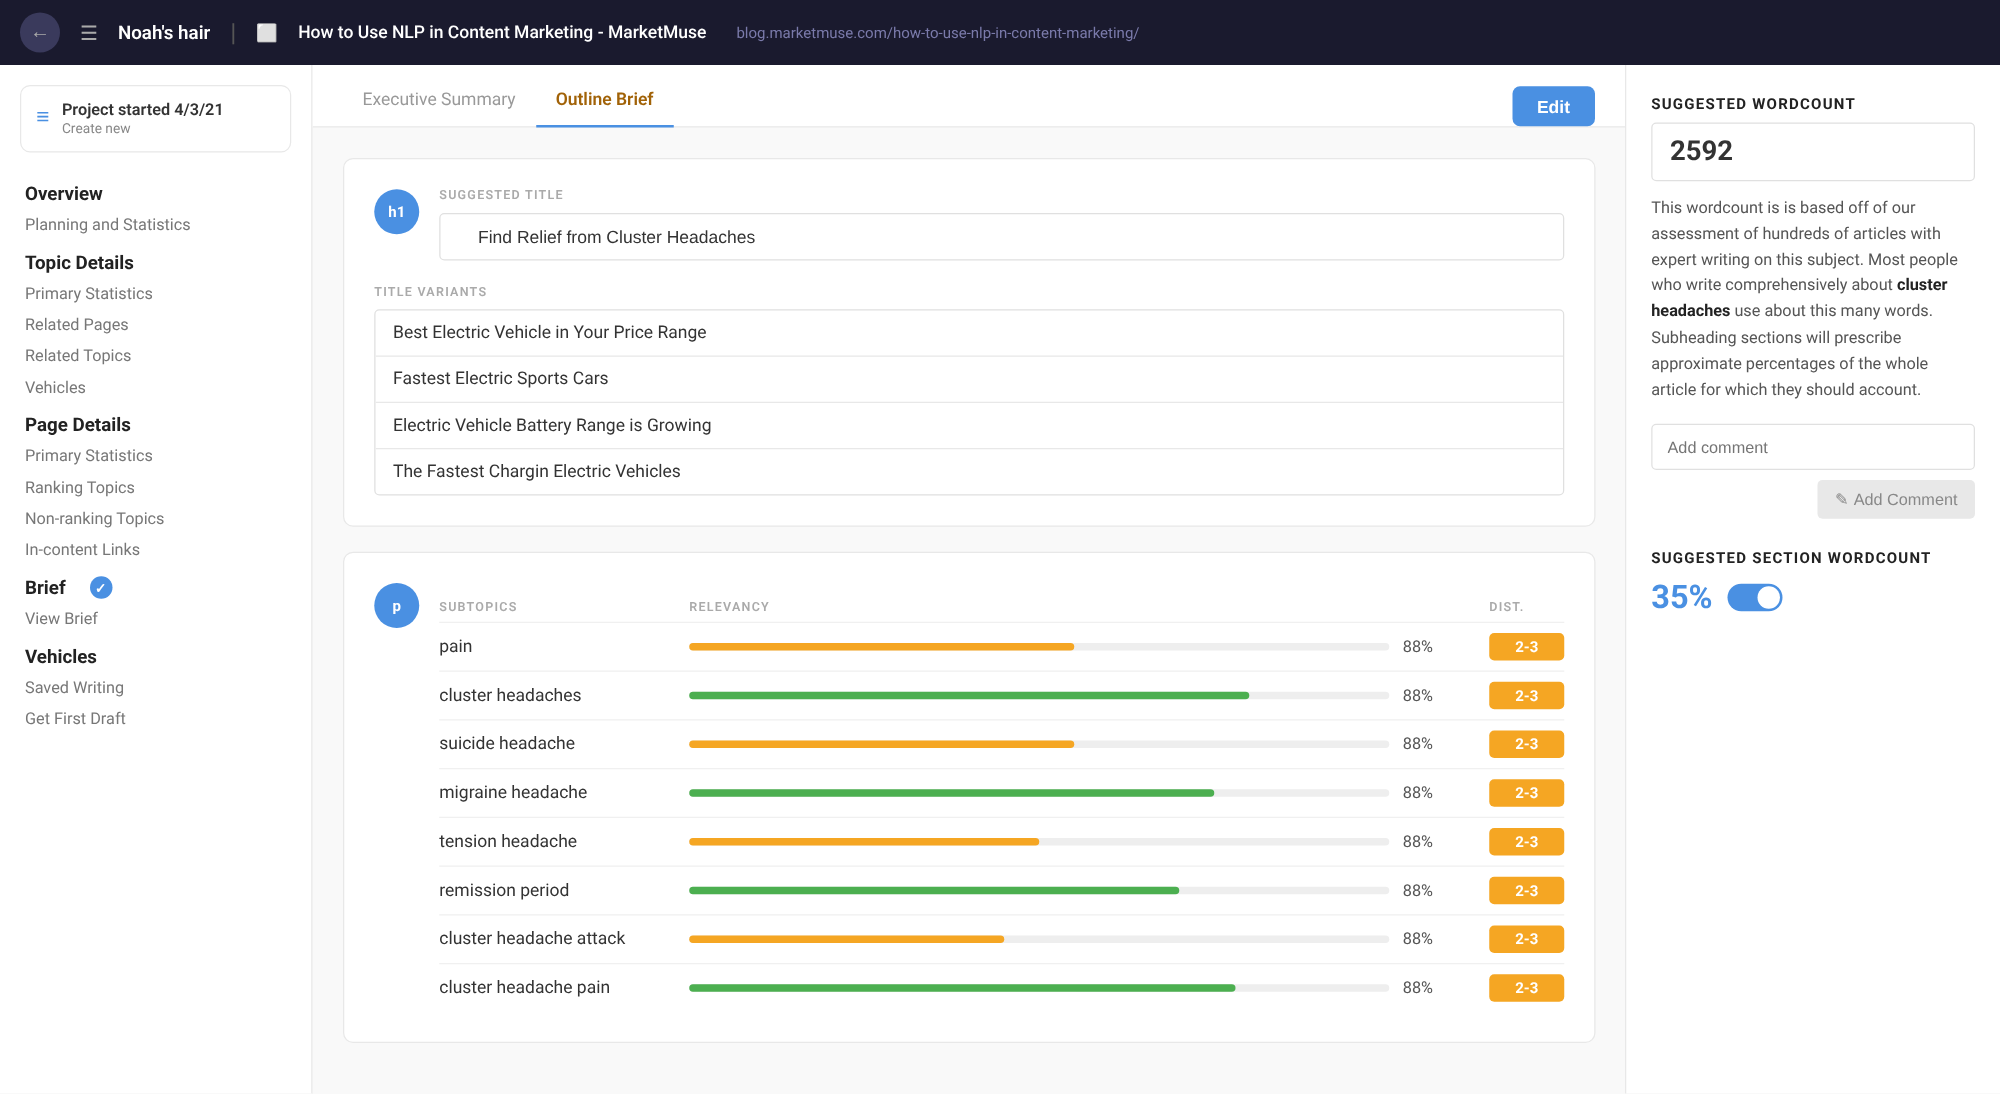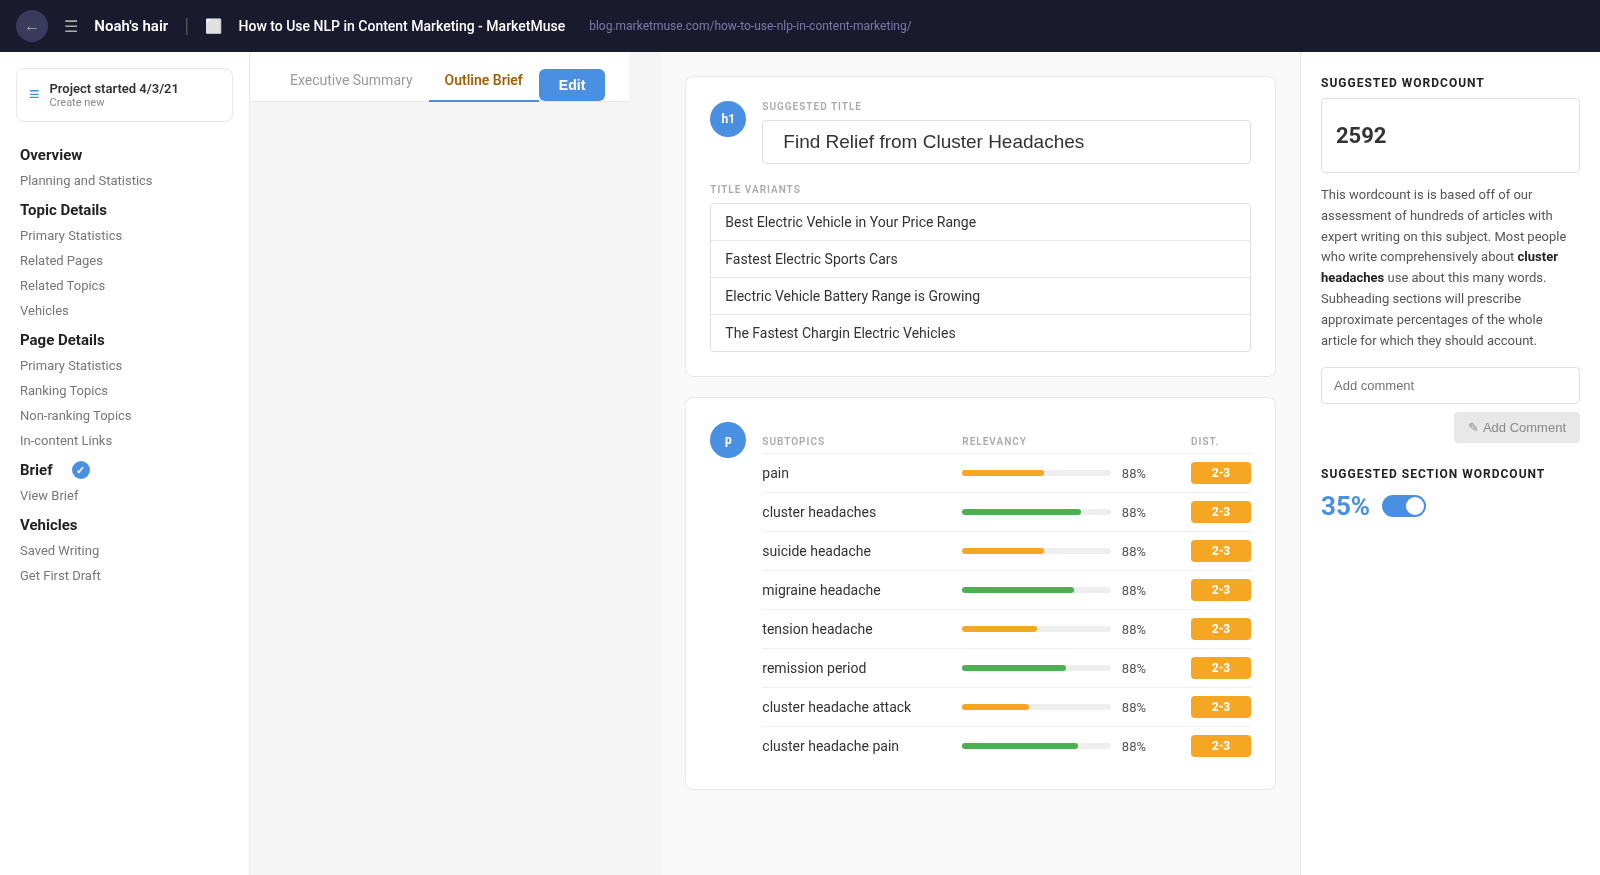--- a/index.html
+++ b/index.html
@@ -90,23 +90,22 @@
       border-radius: 50%;
       color: #fff;
       font-size: 11px;
       display: flex; align-items: center; justify-content: center;
     }
 
     
     .content-area {
       flex: 1;
       display: flex;
-      flex-direction: row;
+      flex-direction: column;
       overflow: hidden;
-      gap: 32px;
     }
 
     
     .tabs-bar {
       background: #fff;
       border-bottom: 1px solid #e8e8e8;
       display: flex;
       align-items: flex-end;
       padding: 0 24px;
       height: 50px;
@@ -166,22 +165,22 @@
     .section-label {
       font-size: 10px; font-weight: 600; color: #aaa; letter-spacing: 1px;
       text-transform: uppercase;
       margin-bottom: 8px;
     }
 
     .suggested-title-input {
       width: 100%;
       border: 1px solid #e0e0e0;
       border-radius: 4px;
-      padding: 10px 20px;
-      font-size: 19px;
+      padding: 10px 30px;
+      font-size: 14px;
       color: #333;
       outline: none;
     }
 
     .title-variants-list {
       border: 1px solid #e0e0e0;
       border-radius: 4px;
       overflow: hidden;
     }
     .variant-item {
@@ -238,21 +237,21 @@
       overflow-y: auto;
       flex-shrink: 0;
     }
     .right-panel-section-title {
       font-size: 12px; font-weight: 700; color: #222; letter-spacing: 1px; text-transform: uppercase;
       margin-bottom: 8px;
     }
     .wordcount-box {
       border: 1px solid #e0e0e0;
       border-radius: 4px;
-      padding: 24px 14px;
+      padding: 10px 14px;
       font-size: 22px; font-weight: 700; color: #333;
       margin-bottom: 12px;
     }
     .wordcount-desc {
       font-size: 13px; color: #555; line-height: 1.6;
     }
     .wordcount-desc strong { font-weight: 700; color: #222; }
     .comment-input {
       width: 100%;
       border: 1px solid #e0e0e0;

